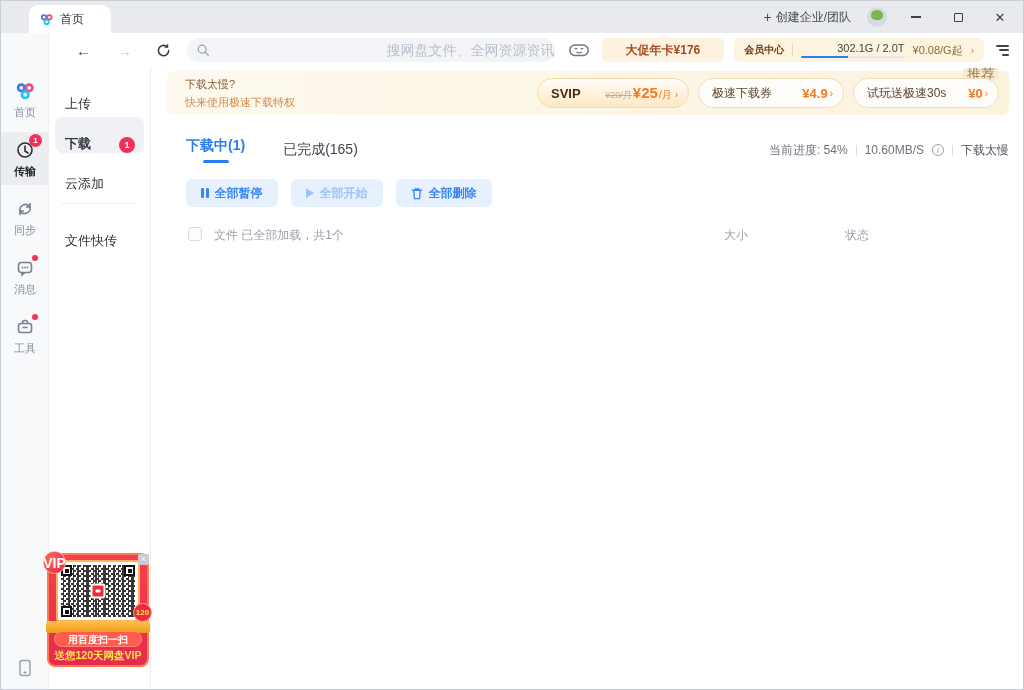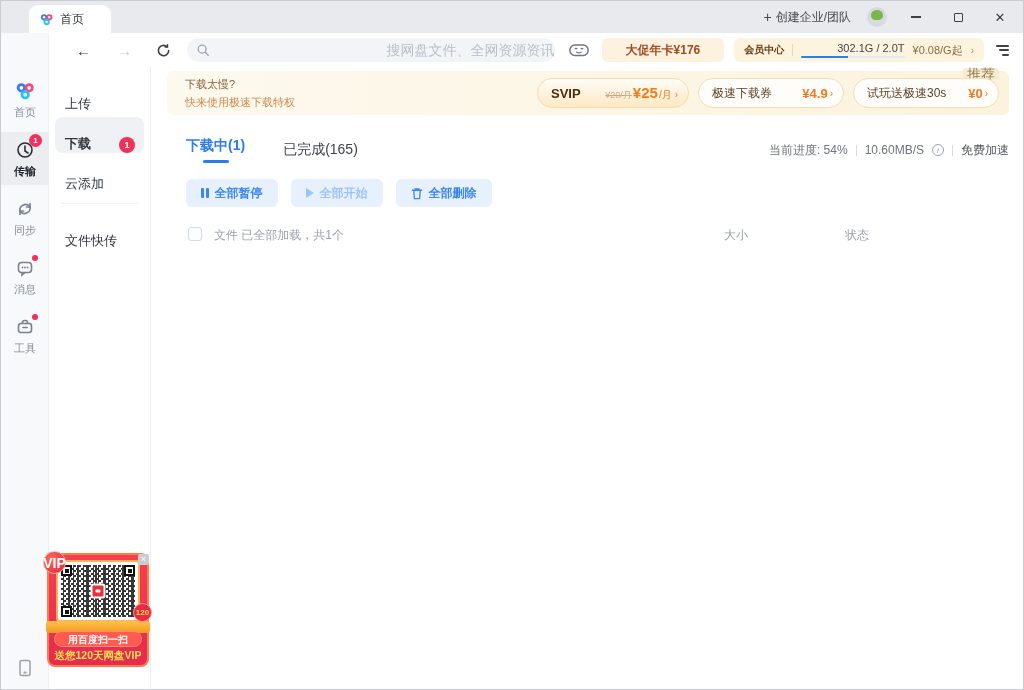--- a/index.html
+++ b/index.html
@@ -343,21 +343,21 @@
       </div>
       <div class="tab-item">
         <span>已完成(165)</span>
       </div>
       <div class="status-right">
         <span>当前进度: 54%</span>
         <span class="vsep"></span>
         <span>10.60MB/S</span>
         <span class="info-icon">i</span>
         <span class="vsep"></span>
-        <span class="free-accel">免费加速</span>
+        <span class="free-accel">下载太慢</span>
       </div>
     </div>
 
     <div class="actions-row">
       <div class="act-btn">
         <span class="pause-ico">
             <i></i>
             <i></i>
           </span>
         <span>全部暂停</span>

